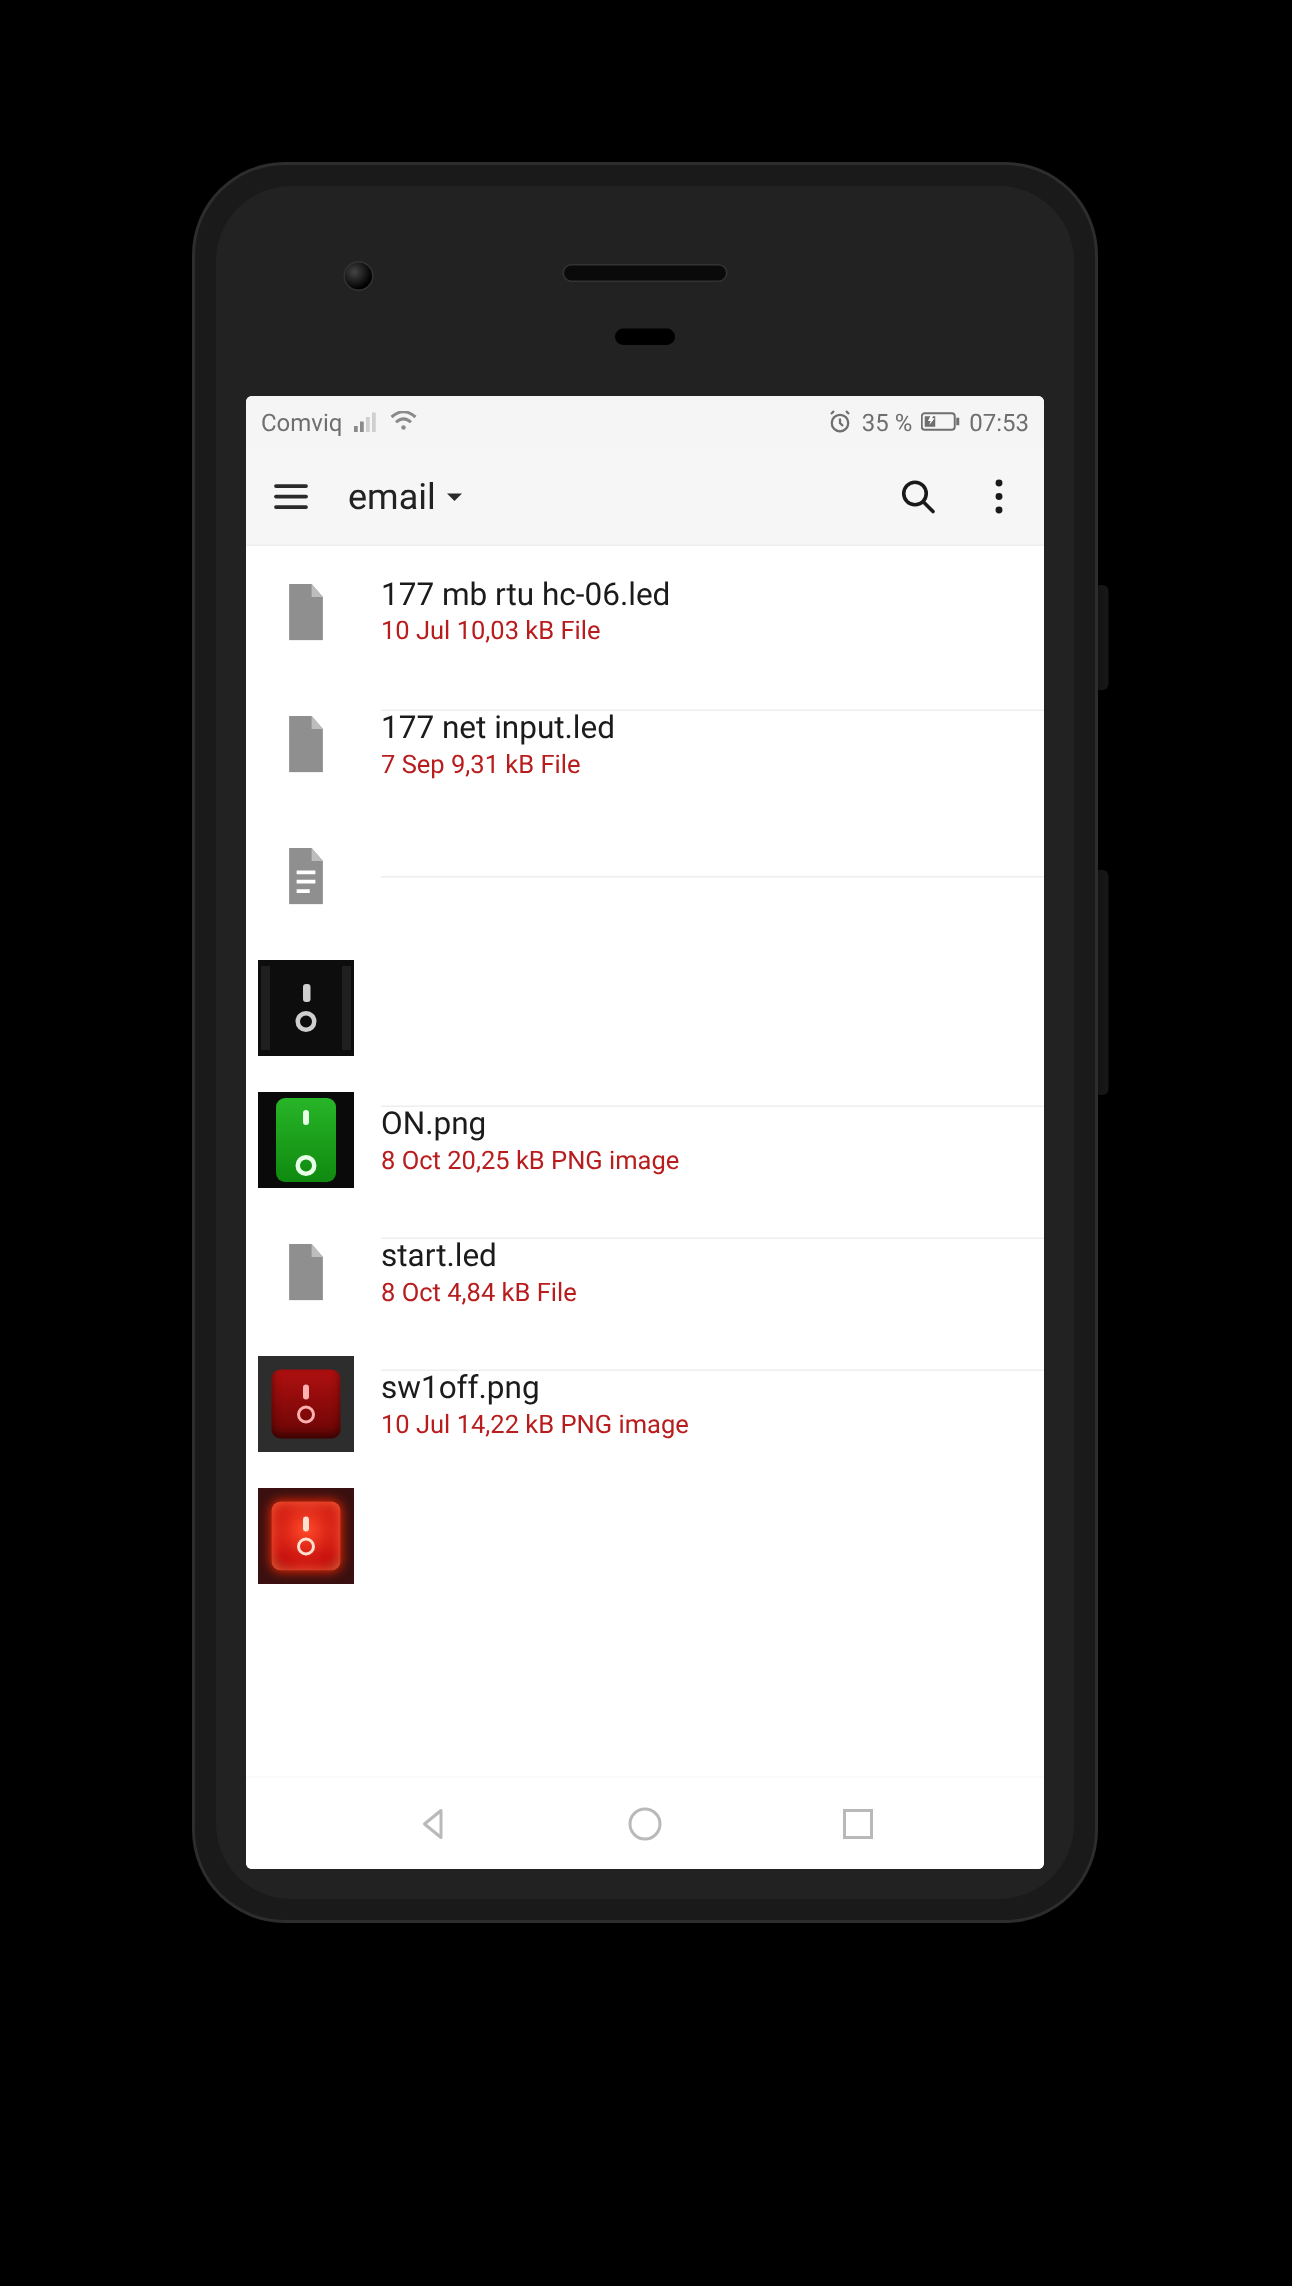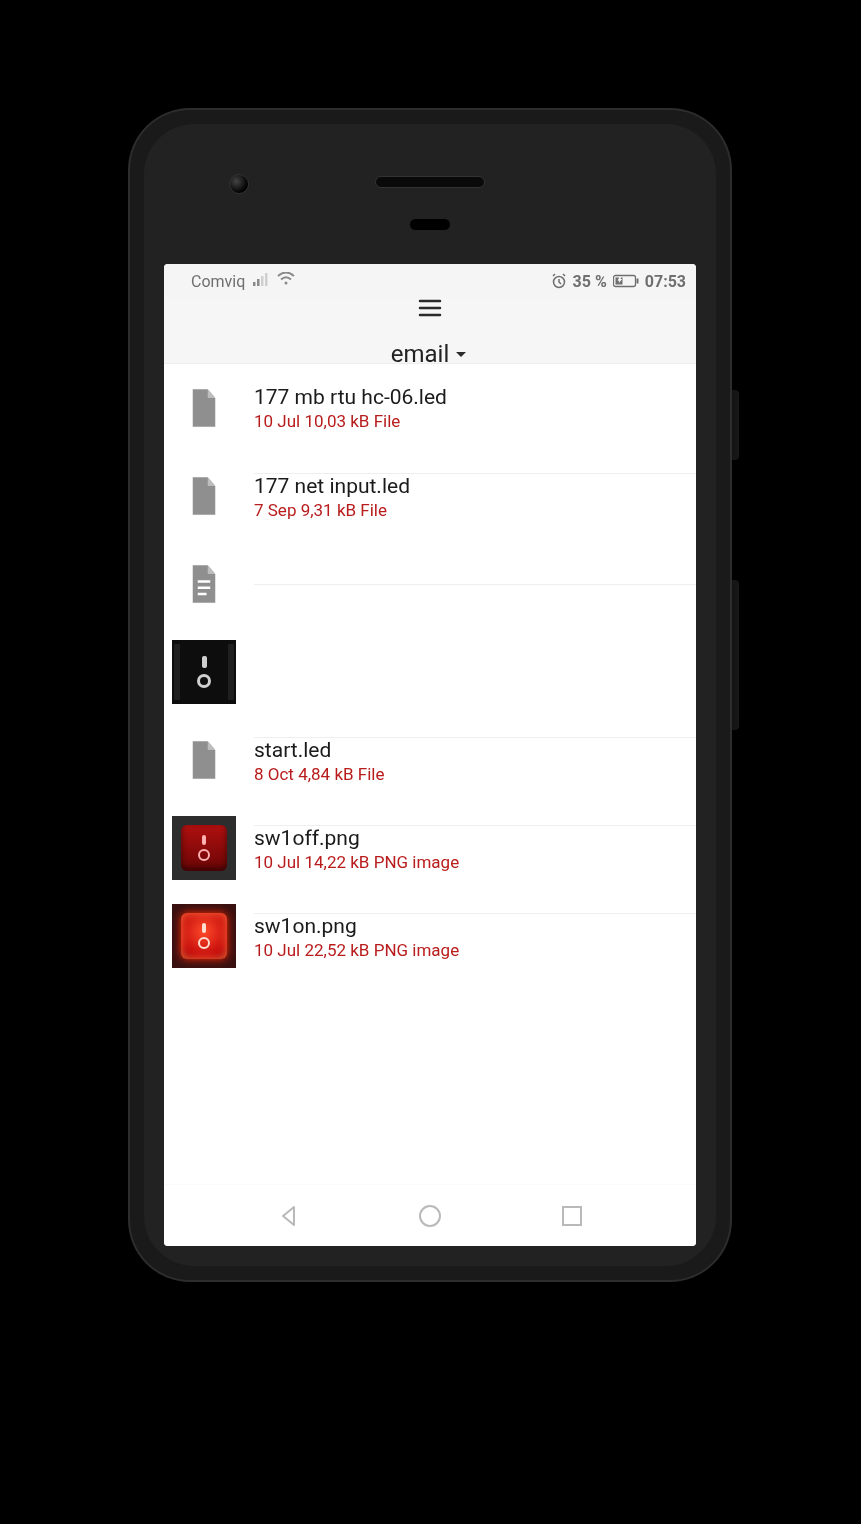--- a/index.html
+++ b/index.html
@@ -62,34 +62,33 @@
   
   .statusbar {
     height: 34px;
     background: #f5f5f5;
     display: flex;
     align-items: center;
     padding: 0 10px;
     font-size: 16px;
     color: #6f6f6f;
   }
-  .statusbar .left { display: flex; align-items: flex-start; gap: 8px; margin-left: 17px; }
-  .statusbar .right { margin-left: auto; display: flex; align-items: center; gap: 6px; font-weight: bold; }
+  .statusbar .left { display: flex; align-items: center; gap: 8px; }
+  .statusbar .right { margin-left: auto; display: flex; align-items: center; gap: 6px; }
   .sig-icon, .wifi-icon, .alarm-icon, .batt-icon { display: inline-flex; }
   
   
   .appbar {
     height: 66px;
     background: #f6f6f6;
     border-bottom: 1px solid #eee;
     display: flex;
     align-items: center;
     padding: 0 14px;
     gap: 22px;
-    flex-direction: column;
   }
   .appbar-title {
     font-size: 24px;
     color: #222;
     display: flex;
     align-items: center;
     gap: 4px;
   }
   .appbar-spacer { flex: 1; }
   .icon-btn { width: 32px; height: 32px; display: flex; align-items: center; justify-content: center; cursor: pointer; }
@@ -288,20 +287,34 @@
           <div class="row">
             <div class="thumb">
               <div class="sw sw-black">
                 <div class="bar"></div>
                 <div class="ring"></div>
               </div>
             </div>
           </div>
           <div class="row">
             <div class="thumb">
+              <div class="sw sw-green">
+                <div class="pad">
+                  <div class="bar"></div>
+                  <div class="ring"></div>
+                </div>
+              </div>
+            </div>
+            <div class="row-body">
+              <div class="fname">ON.png</div>
+              <div class="fmeta"><span>8 Oct</span> <span>20,25 kB</span> <span>PNG image</span></div>
+            </div>
+          </div>
+          <div class="row">
+            <div class="thumb">
               <svg viewBox="0 0 24 30">
                 <path d="M3 0 h12 l6 7 v23 H3 Z" fill="#8f8f8f"></path>
                 <path d="M15 0 v7 h6 Z" fill="#bdbdbd"></path>
               </svg>
             </div>
             <div class="row-body">
               <div class="fname">start.led</div>
               <div class="fmeta"><span>8 Oct</span> <span>4,84 kB</span> <span>File</span></div>
             </div>
           </div>
@@ -321,24 +334,20 @@
           </div>
           <div class="row">
             <div class="thumb">
               <div class="sw sw-redlit">
                 <div class="pad">
                   <div class="bar"></div>
                   <div class="ring"></div>
                 </div>
               </div>
             </div>
-            <div class="row-body">
-              <div class="fname">sw1on.png</div>
-              <div class="fmeta"><span>10 Jul</span> <span>22,52 kB</span> <span>PNG image</span></div>
-            </div>
           </div>
         </div>
 
       <div class="navbar">
         <div class="nav-btn">
           <svg width="24" height="24" viewBox="0 0 24 24">
               <path d="M17 3 L6 12 L17 21 Z" fill="none" stroke="#b9b9b9" stroke-width="2" stroke-linejoin="round"></path>
             </svg>
         </div>
         <div class="nav-btn">

